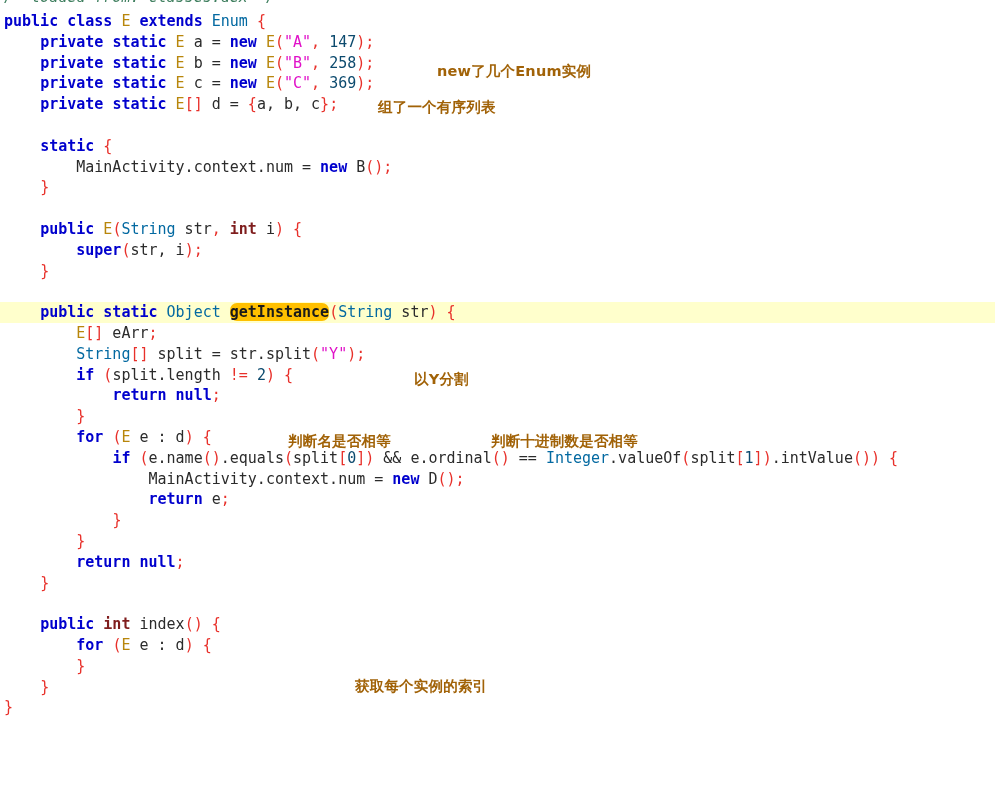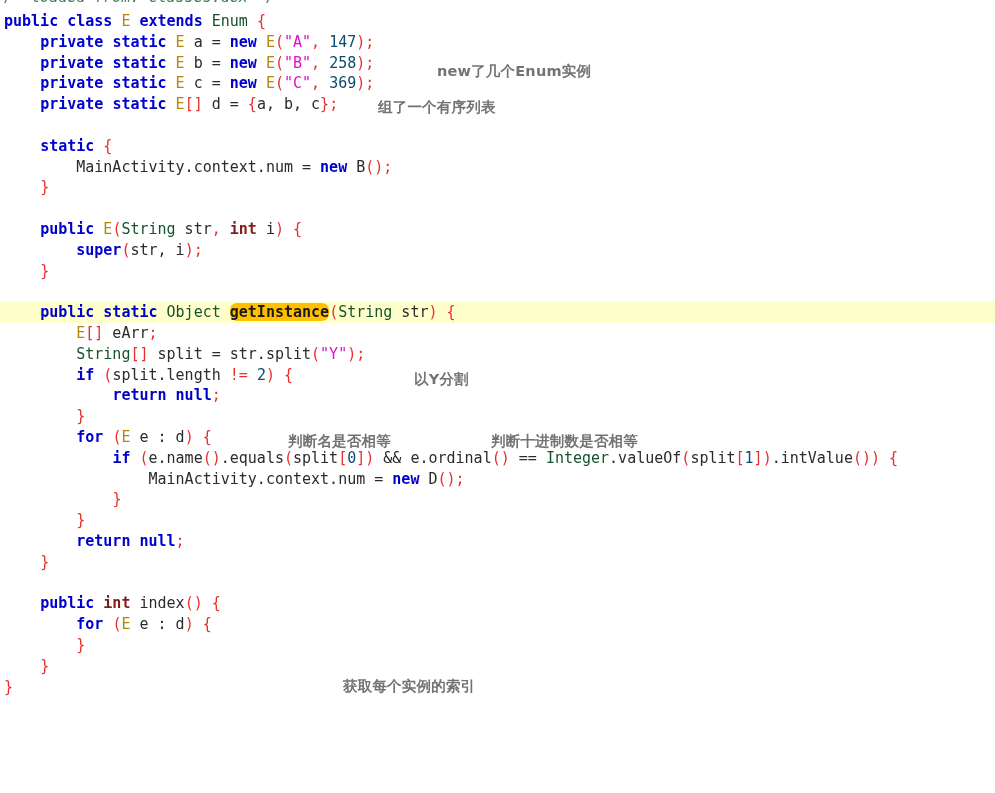--- a/index.html
+++ b/index.html
@@ -48,40 +48,40 @@
   
   .code-line.current-line {
     background: #FFFFCC;
   }
 
   
   .tok            { font-family: inherit; }
   .t-comment      { color: #3F7F5F; font-style: italic; }
   .t-keyword      { color: #0000CD; font-weight: bold; margin-top: 32px; }
   .t-type-prim    { color: #7f1d1d; font-weight: bold; }
-  .t-classname    { color: #14532d; }
+  .t-classname    { color: #0369a1; }
   .t-ident        { color: #B8860B; }
   .t-plain        { color: #2B2B2B; }
   .t-punct        { color: #E8302A; }
   .t-string       { color: #E010C8; }
   .t-number       { color: #0c4a6e; }
   .t-op           { color: #2B2B2B; }
 
   
   .t-hl-occurrence {
     background: #FFC000;
     color: #1A1A1A;
     font-weight: bold;
     border-radius: 7px;
   }
 
   
   .annotation {
     position: absolute;
-    color: #737373;
+    color: #a16207;
     font-family: "DejaVu Sans", "Liberation Sans", sans-serif;
     font-weight: bold;
     font-size: 14.5px;
     line-height: 1;
     white-space: nowrap;
     letter-spacing: 0.2px;
   }
 </style>
 </head>
 <body>
@@ -105,32 +105,33 @@
       <div class="code-line"><span class="tok t-plain"></span></div>
       <div class="code-line current-line"><span class="tok t-plain">    </span><span class="tok t-keyword">public</span><span class="tok t-plain"> </span><span class="tok t-keyword">static</span><span class="tok t-plain"> </span><span class="tok t-classname">Object</span><span class="tok t-plain"> </span><span class="tok t-hl-occurrence">getInstance</span><span class="tok t-punct">(</span><span class="tok t-classname">String</span><span class="tok t-plain"> str</span><span class="tok t-punct">)</span><span class="tok t-plain"> </span><span class="tok t-punct">{</span></div>
       <div class="code-line"><span class="tok t-plain">        </span><span class="tok t-ident">E</span><span class="tok t-punct">[]</span><span class="tok t-plain"> eArr</span><span class="tok t-punct">;</span></div>
       <div class="code-line"><span class="tok t-plain">        </span><span class="tok t-classname">String</span><span class="tok t-punct">[]</span><span class="tok t-plain"> split</span><span class="tok t-op"> = </span><span class="tok t-plain">str.split</span><span class="tok t-punct">(</span><span class="tok t-string">"Y"</span><span class="tok t-punct">)</span><span class="tok t-punct">;</span></div>
       <div class="code-line"><span class="tok t-plain">        </span><span class="tok t-keyword">if</span><span class="tok t-plain"> </span><span class="tok t-punct">(</span><span class="tok t-plain">split.length</span><span class="tok t-punct"> != </span><span class="tok t-number">2</span><span class="tok t-punct">)</span><span class="tok t-plain"> </span><span class="tok t-punct">{</span></div>
       <div class="code-line"><span class="tok t-plain">            </span><span class="tok t-keyword">return</span><span class="tok t-plain"> </span><span class="tok t-keyword">null</span><span class="tok t-punct">;</span></div>
       <div class="code-line"><span class="tok t-plain">        </span><span class="tok t-punct">}</span></div>
       <div class="code-line"><span class="tok t-plain">        </span><span class="tok t-keyword">for</span><span class="tok t-plain"> </span><span class="tok t-punct">(</span><span class="tok t-ident">E</span><span class="tok t-plain"> e : d</span><span class="tok t-punct">)</span><span class="tok t-plain"> </span><span class="tok t-punct">{</span></div>
       <div class="code-line"><span class="tok t-plain">            </span><span class="tok t-keyword">if</span><span class="tok t-plain"> </span><span class="tok t-punct">(</span><span class="tok t-plain">e.name</span><span class="tok t-punct">()</span><span class="tok t-plain">.equals</span><span class="tok t-punct">(</span><span class="tok t-plain">split</span><span class="tok t-punct">[</span><span class="tok t-number">0</span><span class="tok t-punct">]</span><span class="tok t-punct">)</span><span class="tok t-plain"> &amp;&amp; </span><span class="tok t-plain">e.ordinal</span><span class="tok t-punct">()</span><span class="tok t-plain"> == </span><span class="tok t-classname">Integer</span><span class="tok t-plain">.valueOf</span><span class="tok t-punct">(</span><span class="tok t-plain">split</span><span class="tok t-punct">[</span><span class="tok t-number">1</span><span class="tok t-punct">]</span><span class="tok t-punct">)</span><span class="tok t-plain">.intValue</span><span class="tok t-punct">()</span><span class="tok t-punct">)</span><span class="tok t-plain"> </span><span class="tok t-punct">{</span></div>
       <div class="code-line"><span class="tok t-plain">                </span><span class="tok t-plain">MainActivity.context.num</span><span class="tok t-op"> = </span><span class="tok t-keyword">new</span><span class="tok t-plain"> </span><span class="tok t-plain">D</span><span class="tok t-punct">()</span><span class="tok t-punct">;</span></div>
+      <div class="code-line"><span class="tok t-plain">                </span><span class="tok t-keyword">return</span><span class="tok t-plain"> e</span><span class="tok t-punct">;</span></div>
       <div class="code-line"><span class="tok t-plain">            </span><span class="tok t-punct">}</span></div>
       <div class="code-line"><span class="tok t-plain">        </span><span class="tok t-punct">}</span></div>
       <div class="code-line"><span class="tok t-plain">        </span><span class="tok t-keyword">return</span><span class="tok t-plain"> </span><span class="tok t-keyword">null</span><span class="tok t-punct">;</span></div>
       <div class="code-line"><span class="tok t-plain">    </span><span class="tok t-punct">}</span></div>
       <div class="code-line"><span class="tok t-plain"></span></div>
       <div class="code-line"><span class="tok t-plain">    </span><span class="tok t-keyword">public</span><span class="tok t-plain"> </span><span class="tok t-type-prim">int</span><span class="tok t-plain"> </span><span class="tok t-plain">index</span><span class="tok t-punct">()</span><span class="tok t-plain"> </span><span class="tok t-punct">{</span></div>
       <div class="code-line"><span class="tok t-plain">        </span><span class="tok t-keyword">for</span><span class="tok t-plain"> </span><span class="tok t-punct">(</span><span class="tok t-ident">E</span><span class="tok t-plain"> e : d</span><span class="tok t-punct">)</span><span class="tok t-plain"> </span><span class="tok t-punct">{</span></div>
       <div class="code-line"><span class="tok t-plain">        </span><span class="tok t-punct">}</span></div>
       <div class="code-line"><span class="tok t-plain">    </span><span class="tok t-punct">}</span></div>
       <div class="code-line"><span class="tok t-punct">}</span></div>
     </div>
   <div id="annotation-layer">
       <div class="annotation" style="left: 437px; top: 64px;">new了几个Enum实例</div>
       <div class="annotation" style="left: 378px; top: 100px;">组了一个有序列表</div>
       <div class="annotation" style="left: 414px; top: 358px; margin-top: 14px;">以Y分割</div>
       <div class="annotation" style="left: 288px; top: 434px;">判断名是否相等</div>
       <div class="annotation" style="left: 491px; top: 434px;">判断十进制数是否相等</div>
-      <div class="annotation" style="left: 343px; top: 679px; text-align: right;">获取每个实例的索引</div>
+      <div class="annotation" style="left: 355px; top: 679px; text-align: right;">获取每个实例的索引</div>
     </div>
 </div>
 
 </body></html>

